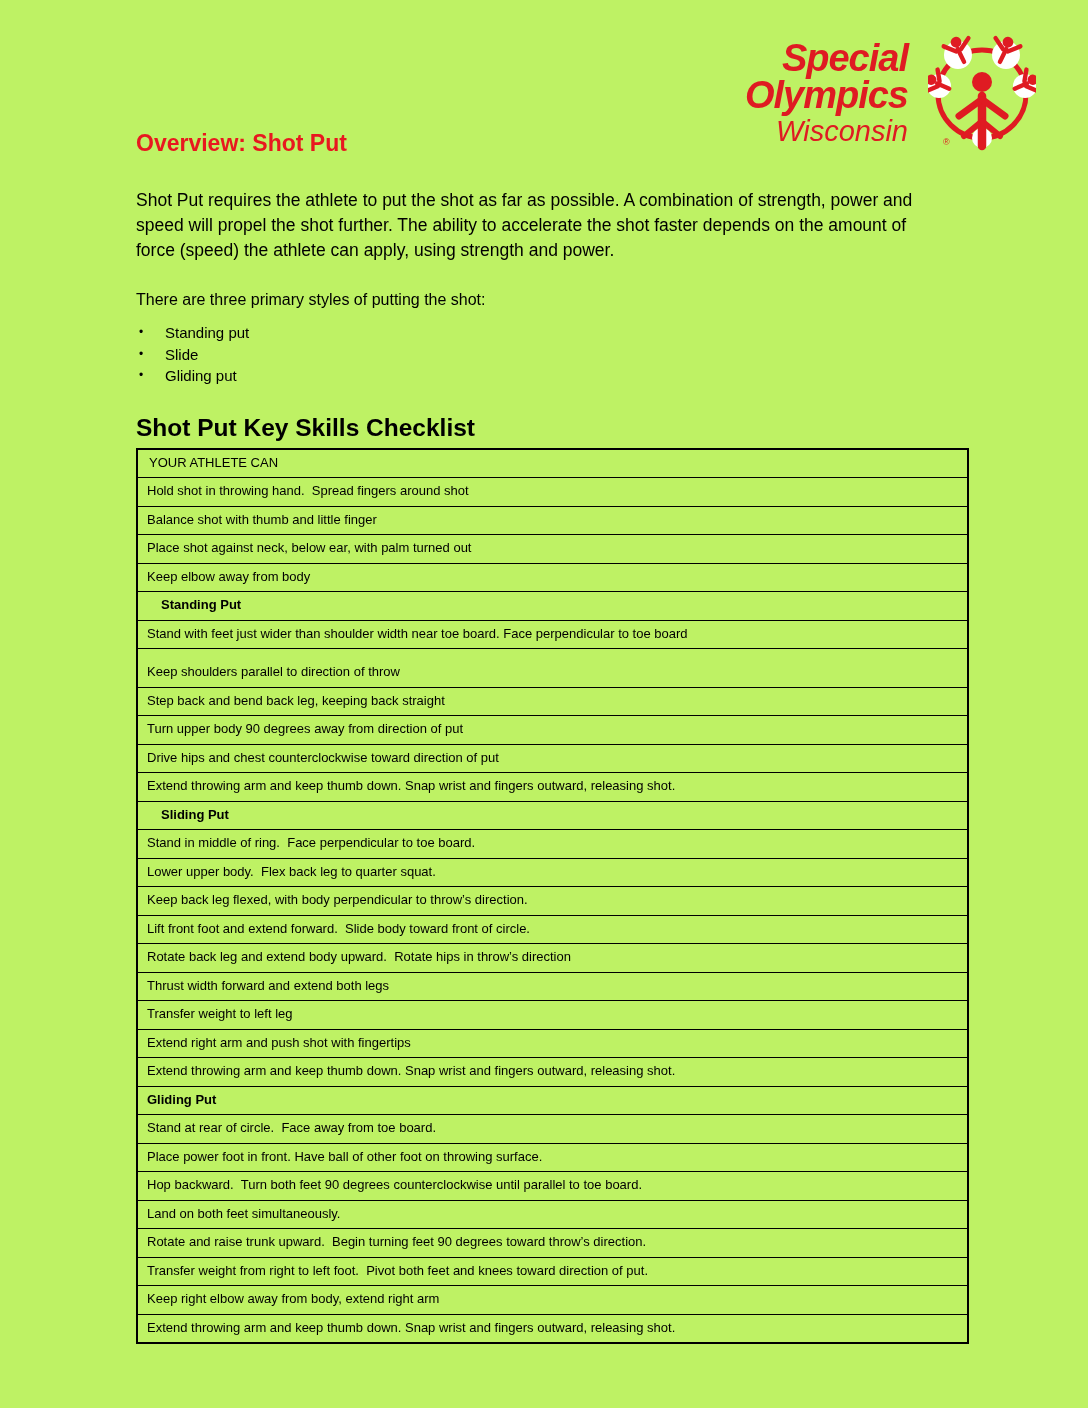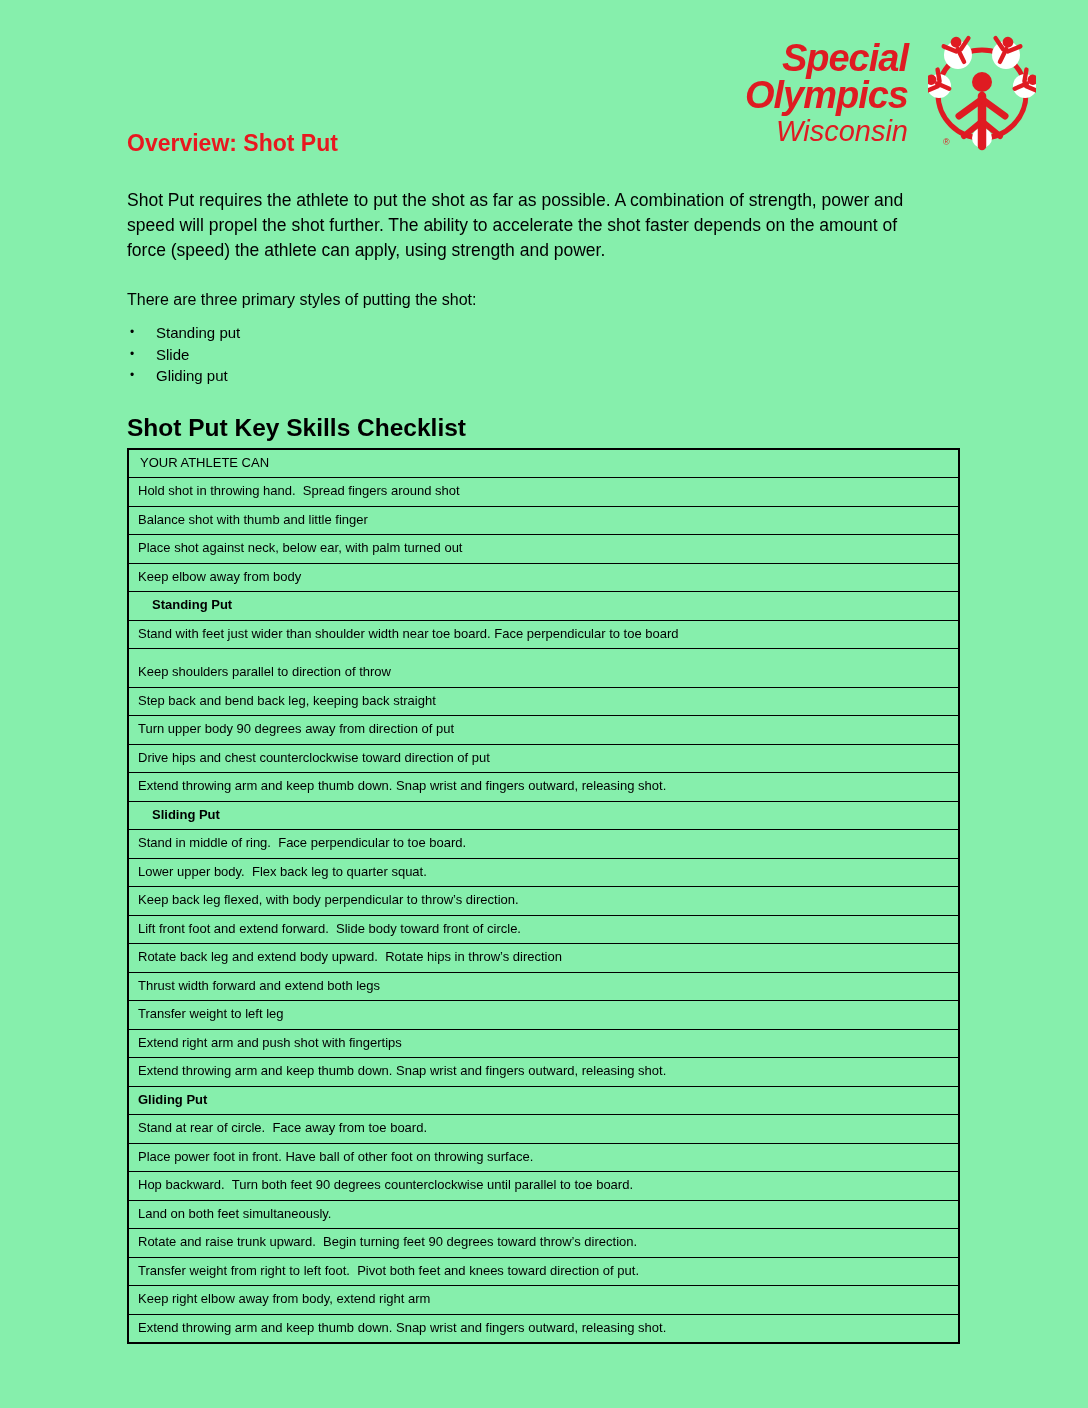--- a/index.html
+++ b/index.html
@@ -1,28 +1,28 @@
 <!DOCTYPE html>
 <html><head>
 <meta charset="utf-8">
 <style>
   html,body{margin:0;padding:0;background:#ffffff;}
   body{width:1088px;height:1408px;font-family:"Liberation Sans",sans-serif;color:#000;}
-  .page{position:relative;width:1088px;height:1408px;background:#86efac;overflow:hidden;}
+  .page{position:relative;width:1088px;height:1408px;background:#bef264;overflow:hidden;}
 
   
   .logo{position:absolute;top:30px;right:52px;display:flex;align-items:flex-start;}
   .logo-text{text-align:right;margin-top:10px;color:#df1b22;}
   .logo-line-main{font-size:38px;font-weight:bold;font-style:italic;line-height:37px;letter-spacing:-1px;}
   .logo-line-sub{font-size:29px;font-style:italic;line-height:35px;font-weight:400;}
   .logo-mark{width:108px;height:122px;margin-left:20px;position:relative;}
   .logo-mark svg{display:block;width:108px;height:122px;}
 
   
-  .content{position:absolute;left:127px;top:0;width:833px;}
+  .content{position:absolute;left:136px;top:0;width:833px;}
   .page-title{margin:130px 0 0 0;font-size:23px;font-weight:bold;color:#e8181f;line-height:26px;}
   .intro{margin:32px 0 0 0;font-size:17.5px;line-height:25px;width:792px;}
   .styles-intro{margin:26px 0 12px 0;font-size:16px;line-height:21px;}
   .styles-list{margin:2px 0 0 0;padding:0;list-style:none;}
   .styles-list li{position:relative;font-size:15px;line-height:21.5px;padding-left:29px;}
   .styles-list .bullet{position:absolute;left:3px;top:0;font-size:12px;}
 
   .checklist-heading{margin:27px 0 7px 0;font-size:24.5px;font-weight:bold;letter-spacing:0;line-height:27px;}
 
   

